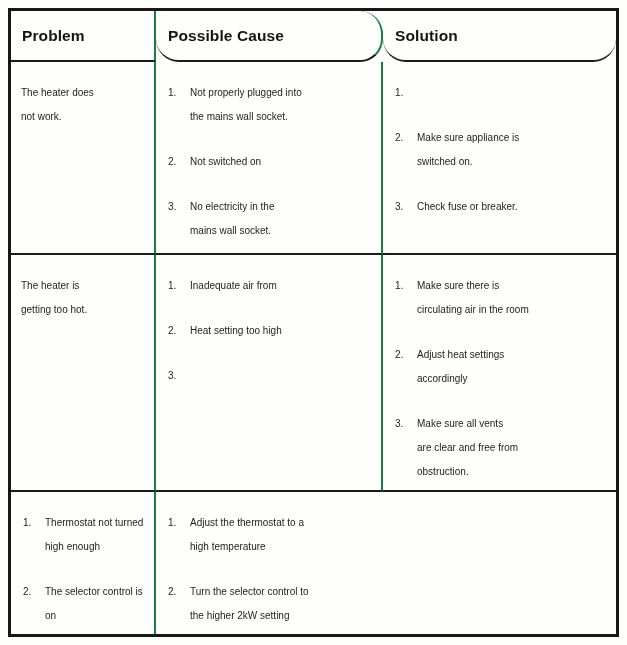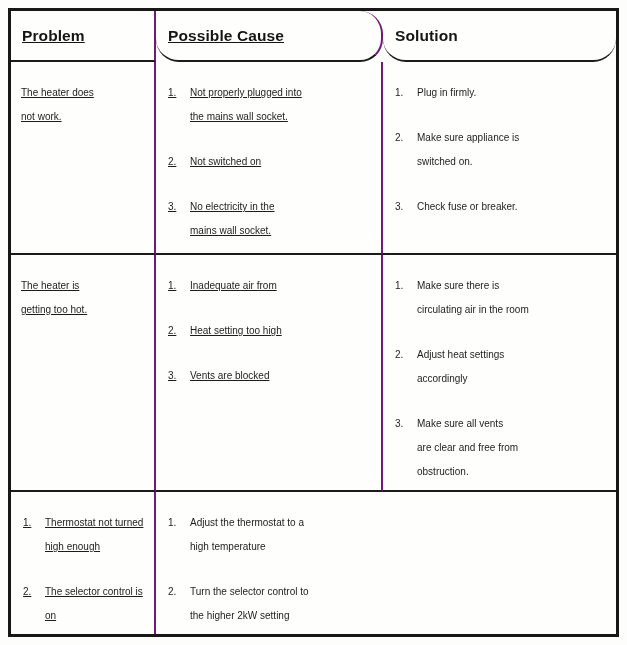--- a/index.html
+++ b/index.html
@@ -28,21 +28,21 @@
     grid-template-columns: 145px 227px 1fr;
     grid-template-rows: 51px 193px 237px 1fr;
   }
   .cell {
     box-sizing: border-box;
     color: #1d1d1d;
     font-size: 10px;
     line-height: 24px;
     overflow: hidden;
   }
-  .cell.v { border-right: 2px solid #701a75; text-decoration: underline; }
+  .cell.v { border-right: 2px solid #15803d; }
   .cell.h { border-bottom: 2px solid #1b1b1b; }
   .hdr {
     display: flex;
     align-items: center;
     font-weight: bold;
     font-size: 15.5px;
     letter-spacing: 0.1px;
     color: #151515;
   }
   .hdr.c1 { padding-left: 11px; }
@@ -95,21 +95,20 @@
       </div>
       <div class="li">
         <span class="num">3.</span>
         <span class="txt">No electricity in the
 mains wall socket.</span>
       </div>
     </div>
     <div class="cell h body-cell c3">
       <div class="li">
         <span class="num">1.</span>
-        <span class="txt">Plug in firmly.</span>
       </div>
       <div class="li">
         <span class="num">2.</span>
         <span class="txt">Make sure appliance is
 switched on.</span>
       </div>
       <div class="li">
         <span class="num">3.</span>
         <span class="txt">Check fuse or breaker.</span>
       </div>
@@ -123,21 +122,20 @@
       <div class="li">
         <span class="num">1.</span>
         <span class="txt">Inadequate air from</span>
       </div>
       <div class="li">
         <span class="num">2.</span>
         <span class="txt">Heat setting too high</span>
       </div>
       <div class="li">
         <span class="num">3.</span>
-        <span class="txt">Vents are blocked</span>
       </div>
     </div>
     <div class="cell h body-cell c3">
       <div class="li">
         <span class="num">1.</span>
         <span class="txt">Make sure there is
 circulating air in the room</span>
       </div>
       <div class="li">
         <span class="num">2.</span>

